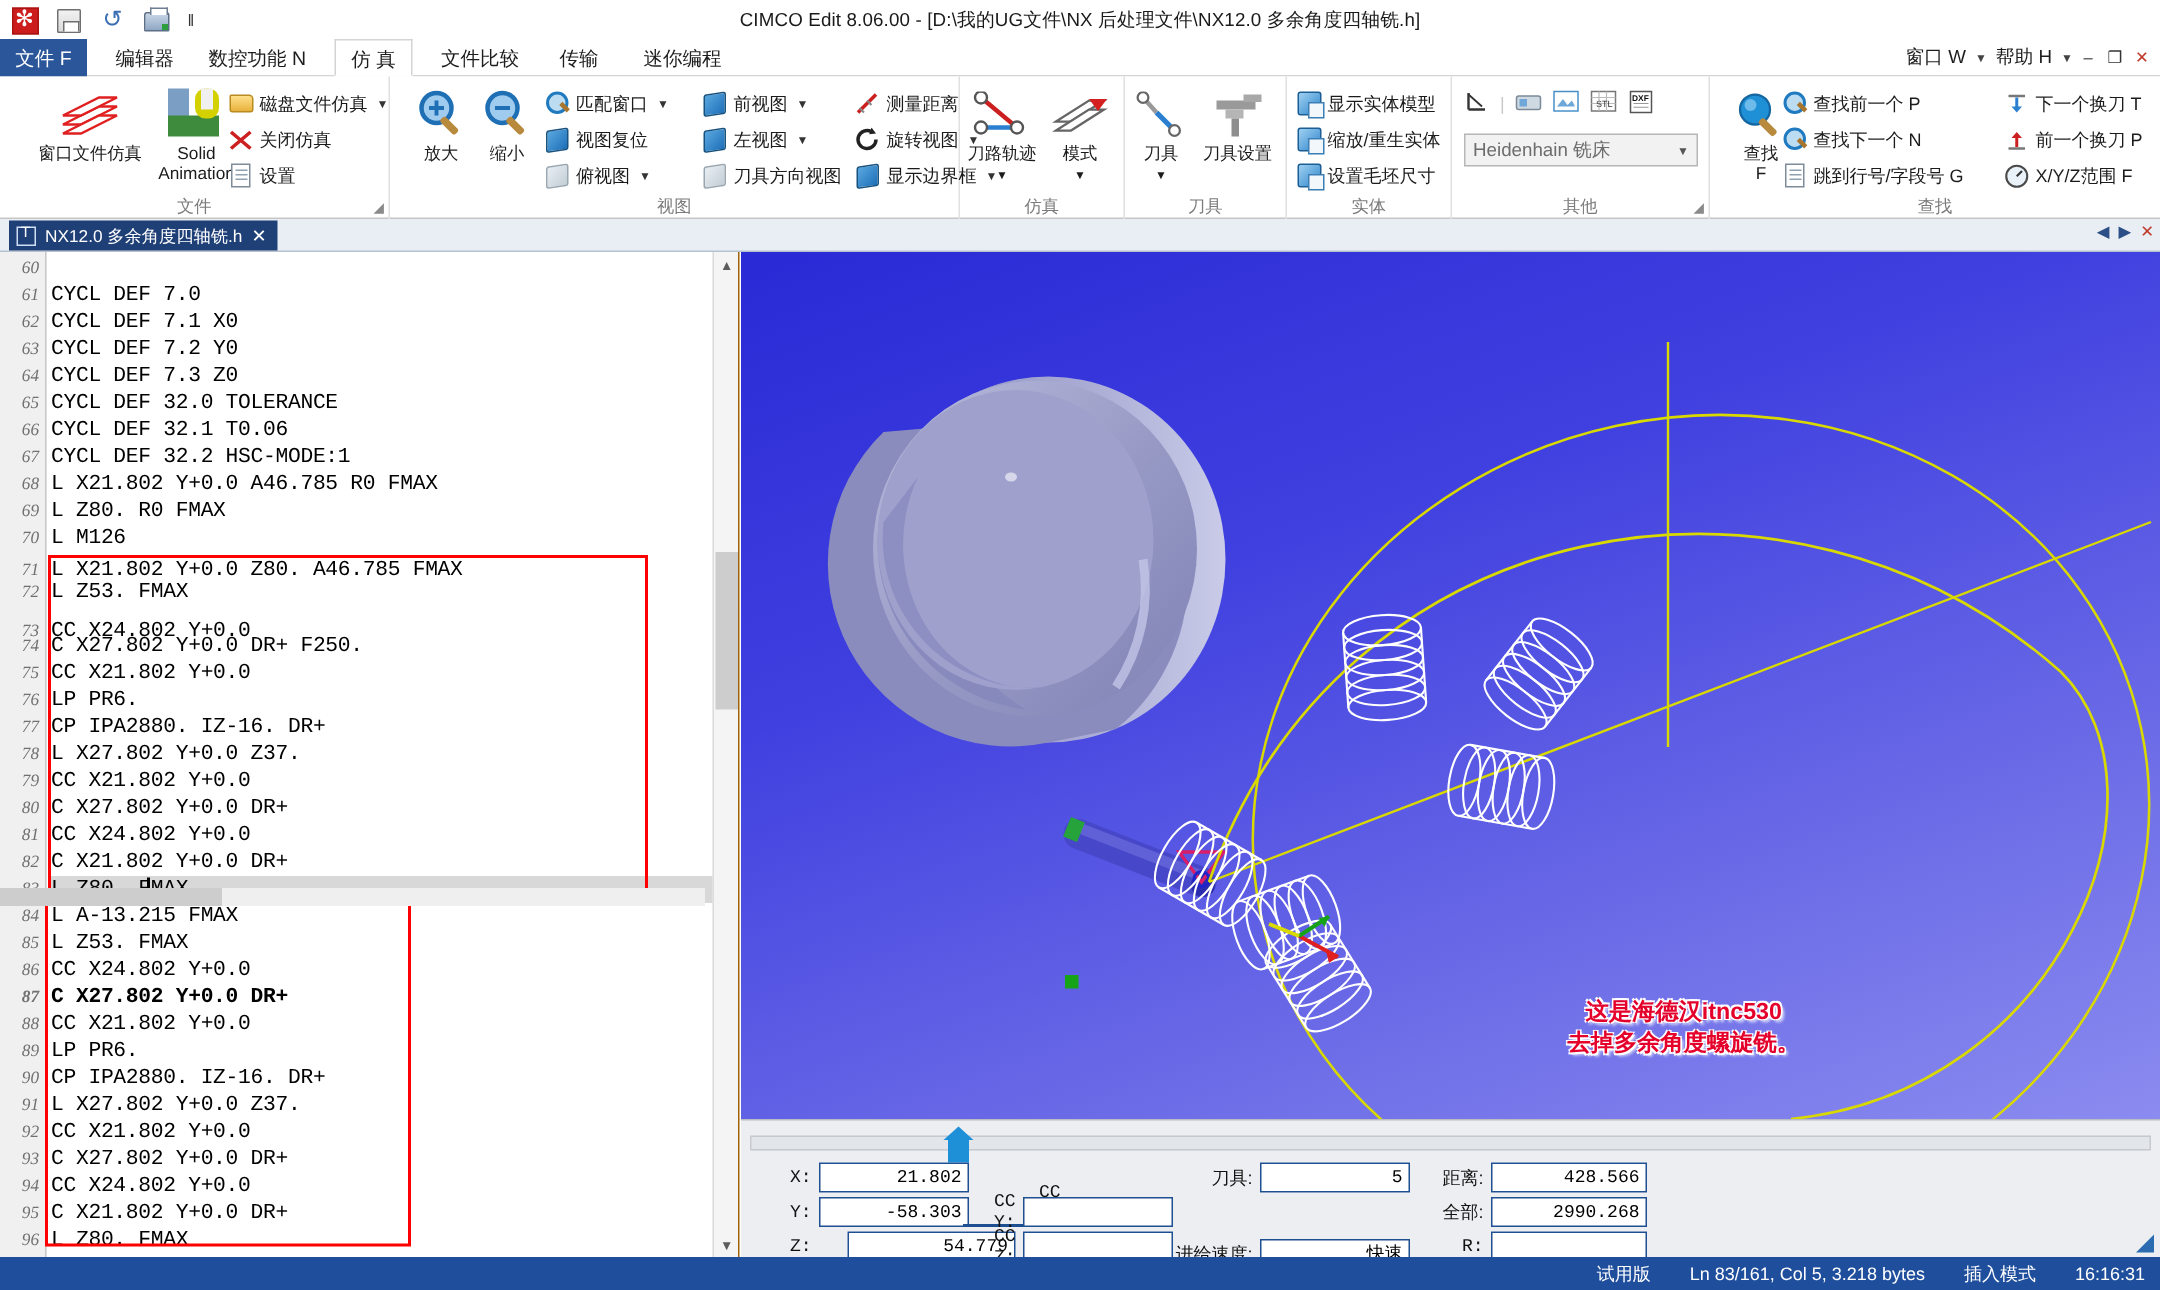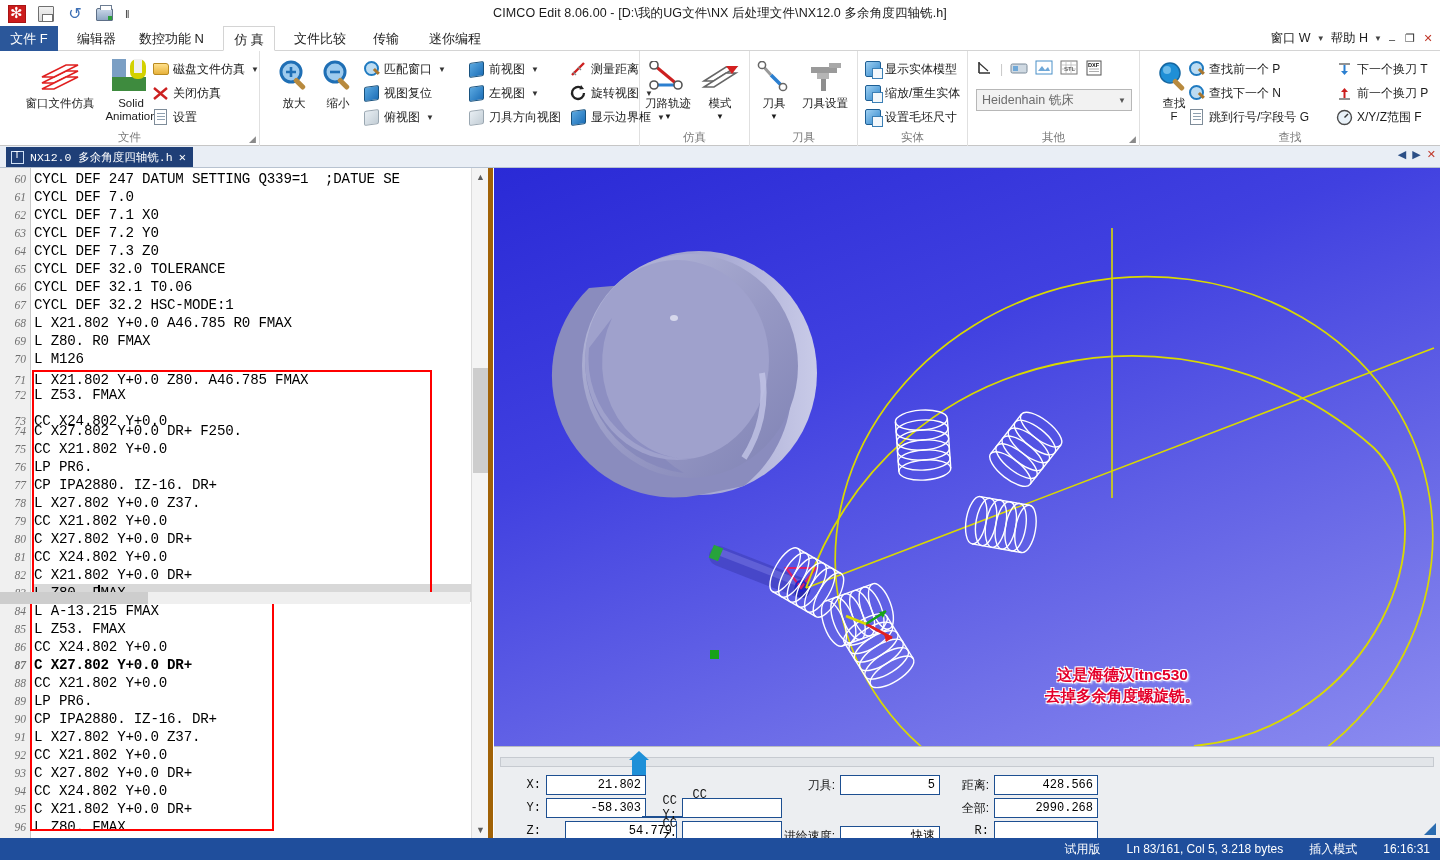--- a/index.html
+++ b/index.html
@@ -62,28 +62,28 @@
   .page-ic{width:13px;height:16px;background:#fff;border:1px solid #7e8c99;position:relative;}
   .page-ic:after{content:"";position:absolute;left:2px;top:3px;width:8px;height:1px;background:#8fa0b0;box-shadow:0 3px 0 #8fa0b0,0 6px 0 #8fa0b0;}
   .folder-ic{width:16px;height:12px;background:linear-gradient(#ffe08a,#e7b23c);border:1px solid #b98a20;border-radius:1px 3px 2px 2px;}
   .solidmodel{width:16px;height:16px;background:linear-gradient(135deg,#9fd0f2,#2f86cb);border:1px solid #1d5e94;border-radius:2px;position:relative;}
   .solidmodel:after{content:"";position:absolute;right:-3px;bottom:-3px;width:9px;height:9px;background:#f2f7fb;border:1px solid #3b7fb5;}
 
   
   .doctabs { position:absolute; left:0; top:146px; width:1440px; height:22px; background:#e9eef5; border-bottom:1px solid #b7c2d0; }
   .doctab { position:absolute; left:6px; top:1px; height:20px; background:#1f3f77; color:#fff;
             display:flex; align-items:center; gap:6px; padding:0 7px 0 5px; font-size:11.5px;
-            font-family:Liberation Mono, monospace; }
+            font-family:Liberation Sans, sans-serif; }
   .doctab .tabico{width:13px;height:13px;border:1px solid #cfe0f5;position:relative;}
   .doctab .tabico:after{content:"T";position:absolute;left:2px;top:-2px;font-size:10px;color:#fff;}
   .doctab .close{font-size:12px;}
   .doctab-nav { position:absolute; right:4px; top:2px; display:flex; gap:6px; font-size:11px; color:#2b4f86; }
 
   
-  .editor { position:absolute; left:0; top:168px; width:493px; height:670px; background:#fff; border-right:5px solid #a16207; overflow:hidden;}
+  .editor { position:absolute; left:0; top:168px; width:493px; height:670px; background:#fff; border-right:1px solid #a16207; overflow:hidden;}
   .gutter { position:absolute; left:0; top:0; width:31px; height:670px; background:#f0f0f0; border-right:1px solid #c8c8c8;}
   .crow { height:18px; line-height:18px; position:relative; }
   .lineno { position:absolute; left:0; width:26px; text-align:right; font-size:11.5px; color:#707070;
             font-family:"Liberation Serif","DejaVu Serif",serif; font-style:italic; }
   .ctext { position:absolute; left:34px; font-size:14.2px; color:#000; white-space:pre;
            font-family:"Liberation Mono","DejaVu Sans Mono",monospace; letter-spacing:-0.2px;}
   .redbox { position:absolute; border:2.5px solid #ff0000; pointer-events:none; }
   .sel-line { position:absolute; left:32px; right:10px; height:18px; background:#d8d8d8; }
   .caret-blink { position:absolute; width:1.5px; height:15px; background:#000; }
 
@@ -295,20 +295,21 @@
         <span>旋转视图</span>
         <span class="dd">▼</span>
       </div>
       <div class="smallrow" style="left:310px;top:55px;">
         <span class="ic">
             <span class="cube"></span>
           </span>
         <span>显示边界框</span>
         <span class="dd">▼</span>
       </div>
+      <div class="group-title">视图</div>
     </div>
 
     <div class="group" style="left:640px;width:110px;">
       <div class="bigbtn" style="left:0px;width:56px;">
         <div class="glyph">
           <svg width="40" height="34" viewBox="0 0 40 34">
             <path d="M6 4 L30 24" stroke="#cc2020" stroke-width="3"></path>
             <path d="M6 24 L30 24" stroke="#2b7fd0" stroke-width="3"></path>
             <circle cx="6" cy="4" r="4" fill="#fff" stroke="#555" stroke-width="1.6"></circle>
             <circle cx="6" cy="24" r="4" fill="#fff" stroke="#555" stroke-width="1.6"></circle>
@@ -501,21 +502,20 @@
       <span>▶</span>
       <span style="color:#c0392b;">✕</span>
     </div>
   </div>
 
   <div class="editor">
     <div class="gutter"></div>
     <div id="codelines">
         <div class="crow" style="position: absolute; left: 0px; right: 0px; top: 2px;">
           <span class="lineno">60</span>
-          <span class="ctext">CYCL DEF 247 DATUM SETTING Q339=1  ;DATUE SE</span>
         </div>
         <div class="crow" style="position: absolute; left: 0px; right: 0px; top: 20px;">
           <span class="lineno">61</span>
           <span class="ctext">CYCL DEF 7.0</span>
         </div>
         <div class="crow" style="position: absolute; left: 0px; right: 0px; top: 38px;">
           <span class="lineno">62</span>
           <span class="ctext">CYCL DEF 7.1 X0</span>
         </div>
         <div class="crow" style="position: absolute; left: 0px; right: 0px; top: 56px;">

